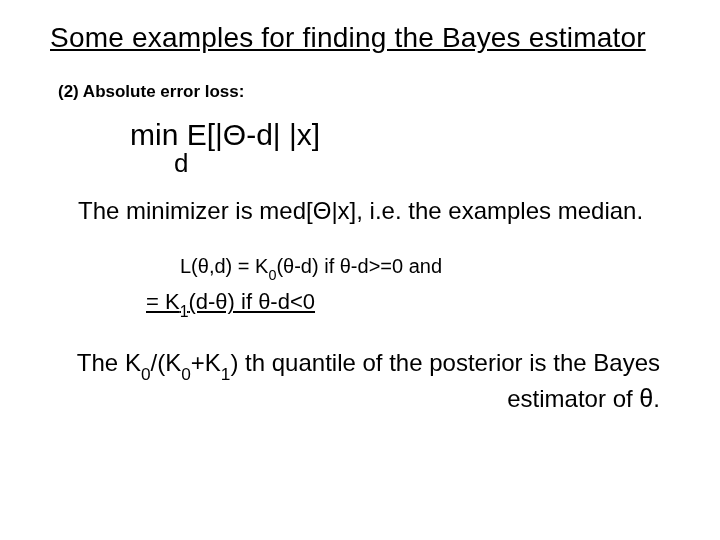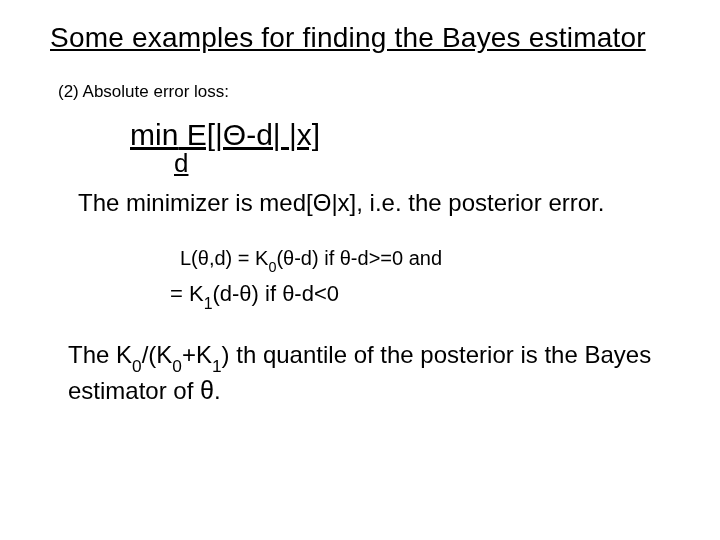--- a/index.html
+++ b/index.html
@@ -19,28 +19,27 @@
     box-sizing: border-box;
   }
   .title {
     font-size: 28px;
     text-decoration: underline;
     margin-bottom: 28px;
     letter-spacing: 0.2px;
   }
   .section-label {
     font-size: 17px;
-    font-weight: normal;
+    font-weight: bold;
     margin-bottom: 16px;
     margin-left: 8px;
   }
   .minblock {
     margin-left: 80px;
-    margin-bottom: 10px;
-    text-decoration: underline;
+    margin-bottom: 18px;
   }
   .minline {
     font-size: 30px;
   }
   .subline {
     font-size: 26px;
     margin-top: -4px;
     margin-left: 44px;
   }
   .explain {
@@ -50,34 +49,36 @@
     margin-bottom: 30px;
   }
   .lossdef {
     font-size: 20px;
     margin-left: 130px;
     margin-top: 16px;
     margin-bottom: 8px;
   }
   .lossdef2 {
     font-size: 22px;
-    margin-left: 120px;
+    margin-left: 96px;
     margin-bottom: 30px;
+    text-decoration: underline;
   }
   .subscript {
     font-size: 0.72em;
     vertical-align: sub;
     position: relative;
     top: 0.15em;
   }
   .conclusion {
     font-size: 24px;
     margin-left: 18px;
     margin-right: 10px;
     line-height: 1.25;
+    text-align: right;
   }
   .theta-big {
     font-size: 1.05em;
   }
 </style>
 </head>
 <body>
 
 <div class="slide">
 
@@ -85,21 +86,21 @@
 
   <div class="section-label">(2) Absolute error loss:</div>
 
   <div class="minblock">
     <div class="minline">
       <span>min</span><span> E[|Θ-d| |x]</span>
     </div>
     <div class="subline">d</div>
   </div>
 
-  <div class="explain">The minimizer is med[Θ|x], i.e. the posterior error.</div>
+  <div class="explain">The minimizer is med[Θ|x], i.e. the examples median.</div>
 
 
   <div class="lossdef">
     <span>L(θ,d) = K</span><span class="subscript">0</span><span>(θ-d) if θ-d&gt;=0 and</span>
   </div>
 
   <div class="lossdef2">
     <span>= K</span><span class="subscript">1</span><span>(d-θ) if θ-d&lt;0</span>
   </div>
 

